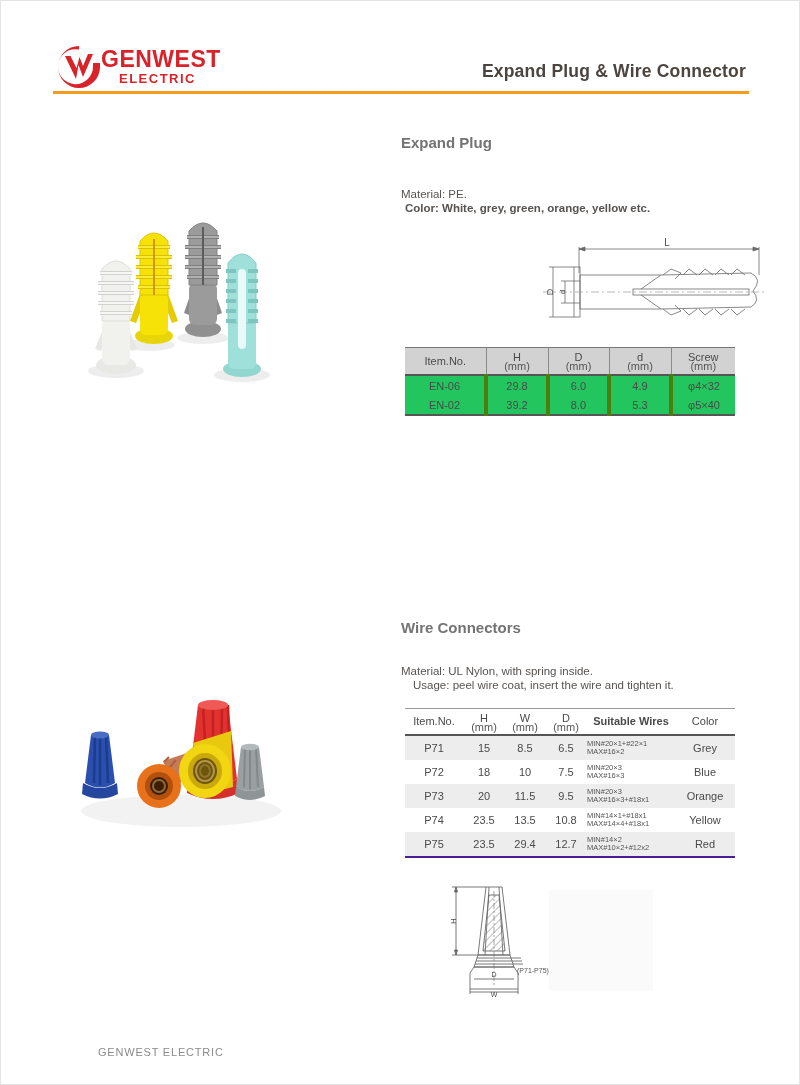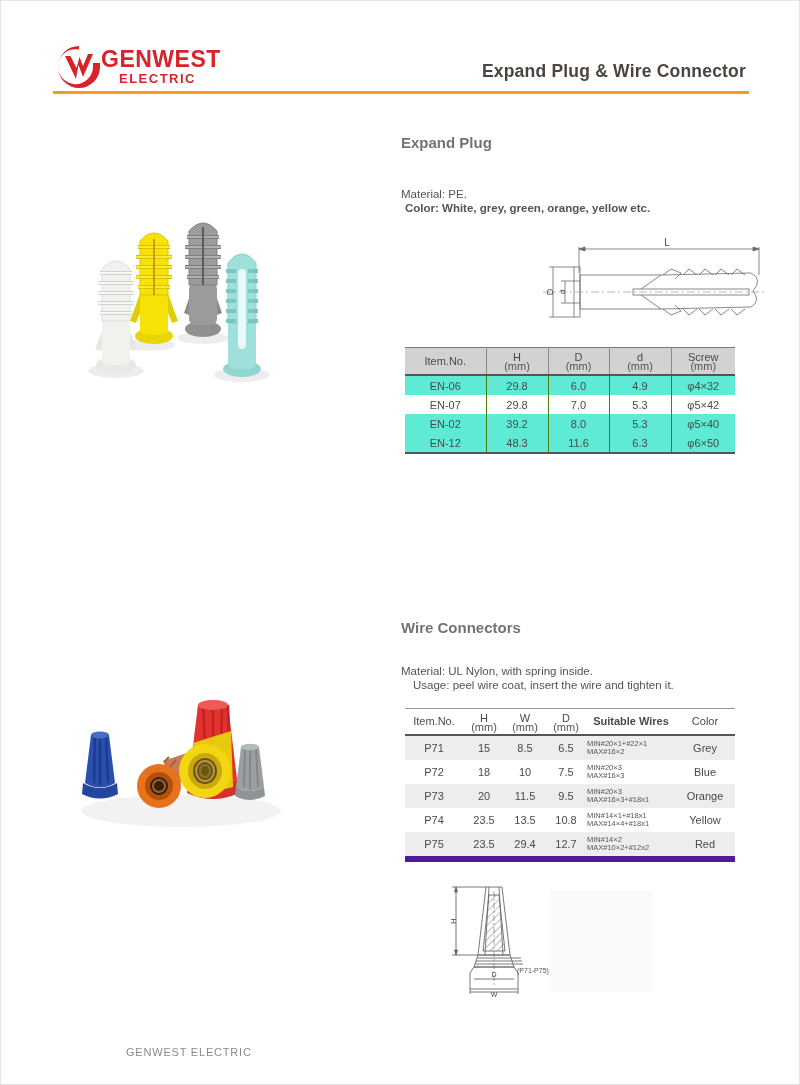--- a/index.html
+++ b/index.html
@@ -24,37 +24,37 @@
   
   .spec-table{border-collapse:collapse;table-layout:fixed;font-size:11px;color:#4a4a4a;}
   .spec-table th,.spec-table td{padding:0;text-align:center;vertical-align:middle;font-weight:normal;}
   .unit{display:block;font-size:11px;line-height:7px;color:#555;}
   .hdr-main{display:block;font-size:11px;line-height:11px;}
 
   
   .t1{width:330px;}
   .t1 thead th{background:#d2d2d2;height:26px;border-left:1px solid #8a8a8a;}
   .t1 thead th:first-child{border-left:none;}
-  .t1 tbody td{height:19px;border-left:1px solid #4d7c0f;}
+  .t1 tbody td{height:19px;border-left:4px solid #4d7c0f;}
   .t1 tbody td:first-child{border-left:none;}
   .t1 thead tr{border-top:1px solid #777;border-bottom:2px solid #555;}
   .t1 tbody tr:last-child{border-bottom:2px solid #555;}
-  .t1 tr.alt{background:#5eead4;border-radius:9px;}
+  .t1 tr.alt{background:#22c55e;border-radius:9px;}
 
   
   .t2{width:330px;}
   .t2 thead th{height:25px;background:#fff;}
   .t2 tbody td{height:24px;}
   .t2 thead tr{border-top:1px solid #999;border-bottom:2px solid #555;}
-  .t2 tbody tr:last-child{border-bottom:6px solid #4c1d95;}
+  .t2 tbody tr:last-child{border-bottom:2px solid #4c1d95;}
   .t2 tr.alt{background:#ededed;}
   .wires-cell{text-align:left !important;font-size:7.5px;line-height:8px;color:#555;}
   .wires-cell span{display:block;white-space:nowrap;}
 
-  .footer-text{position:absolute;left:97px;top:1045px;font-size:11px;color:#8b8b8b;letter-spacing:0.8px;margin-left:28px;}
+  .footer-text{position:absolute;left:97px;top:1045px;font-size:11px;color:#8b8b8b;letter-spacing:0.8px;}
 
   .diagram-placeholder{position:absolute;left:548px;top:889px;width:104px;height:101px;background:#fafafa;}
 </style>
 </head>
 <body>
 
 <div class="page">
 
   <div>
     <svg class="abs" style="left:54px;top:42px;" width="48" height="48" viewBox="0 0 48 48">
@@ -183,40 +183,26 @@
       </tr>
     </thead>
     <tbody>
       <tr class="alt">
         <td>EN-06</td>
         <td>29.8</td>
         <td>6.0</td>
         <td>4.9</td>
         <td>φ4×32</td>
       </tr>
-      <tr>
-        <td>EN-07</td>
-        <td>29.8</td>
-        <td>7.0</td>
-        <td>5.3</td>
-        <td>φ5×42</td>
-      </tr>
       <tr class="alt">
         <td>EN-02</td>
         <td>39.2</td>
         <td>8.0</td>
         <td>5.3</td>
         <td>φ5×40</td>
-      </tr>
-      <tr class="alt">
-        <td>EN-12</td>
-        <td>48.3</td>
-        <td>11.6</td>
-        <td>6.3</td>
-        <td>φ6×50</td>
       </tr>
     </tbody>
   </table>
 
   <div class="abs section-heading" style="left:400px;top:618px;">Wire Connectors</div>
   <div class="abs body-line" style="left:400px;top:663px;">Material: UL Nylon, with spring inside.</div>
   <div class="abs body-line" style="left:400px;top:677px;margin-left:12px;">Usage: peel wire coat, insert the wire and tighten it.</div>
 
   <svg class="abs" style="left:60px;top:682px;" width="240" height="168" viewBox="0 0 240 168">
     <ellipse cx="120" cy="128" rx="100" ry="16" fill="#000" opacity="0.05"></ellipse>

